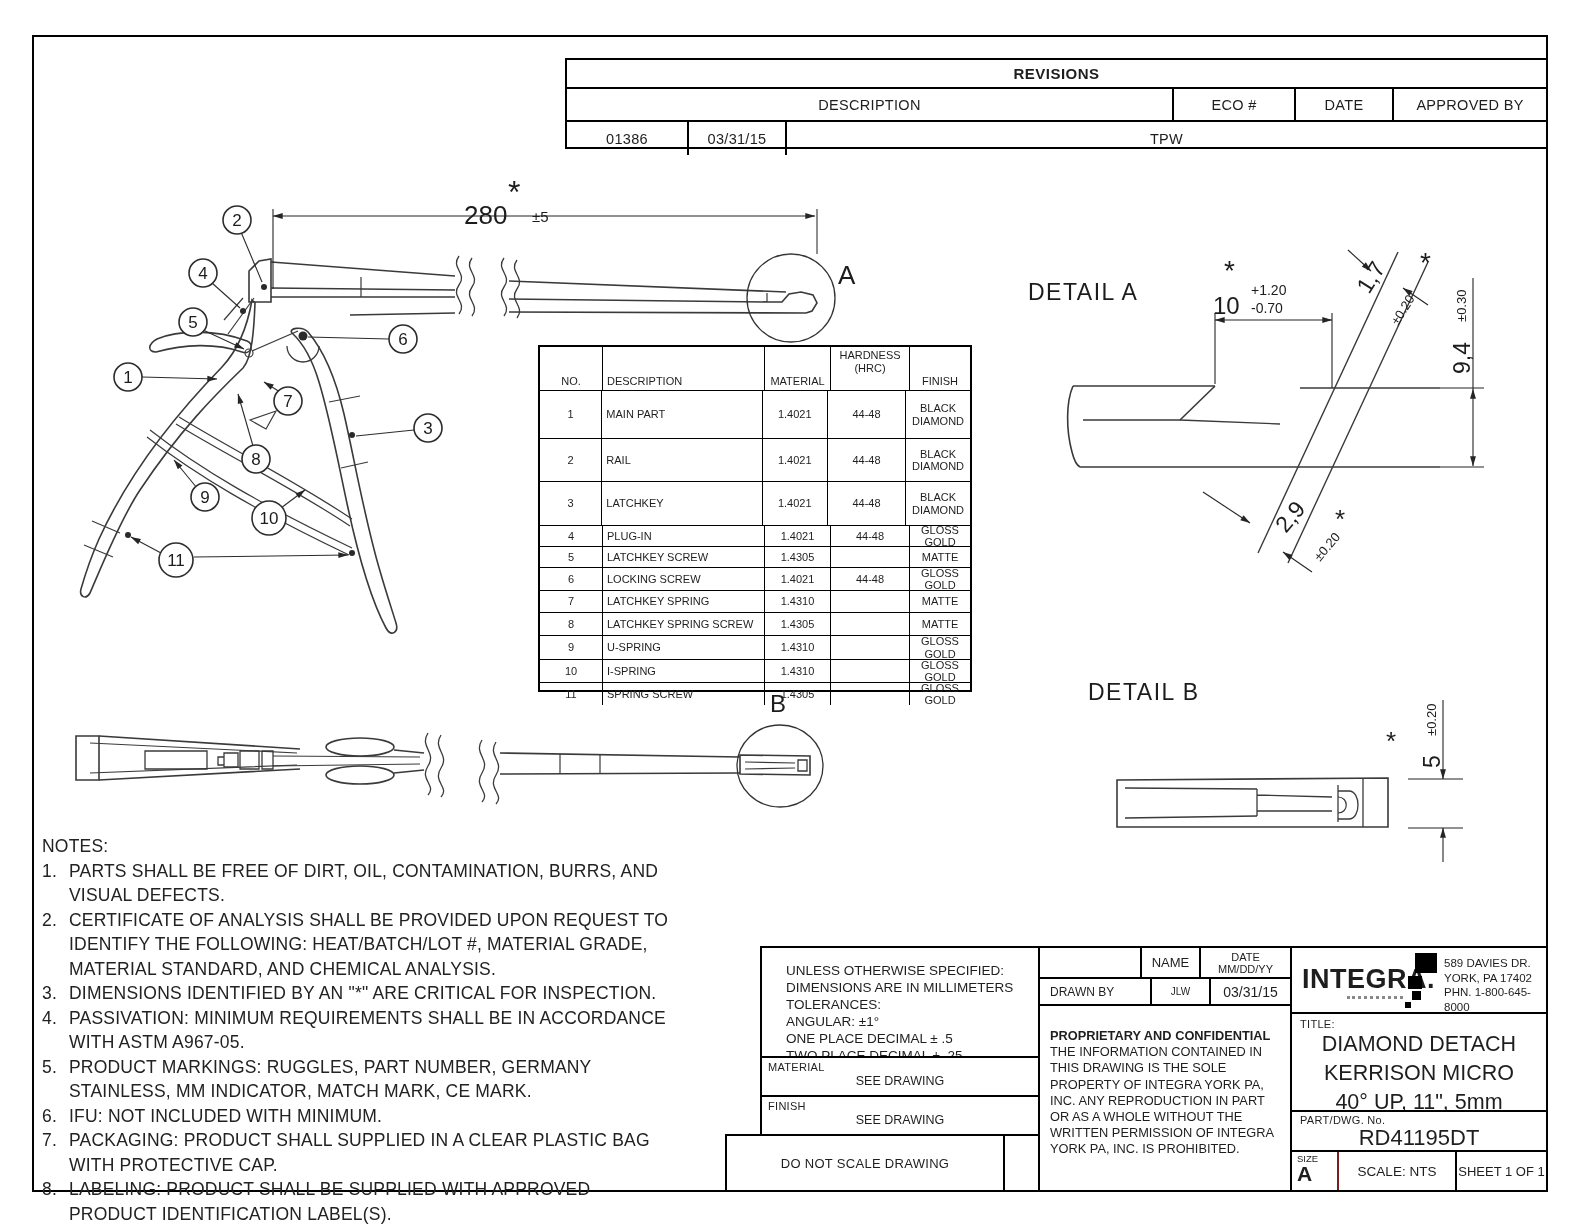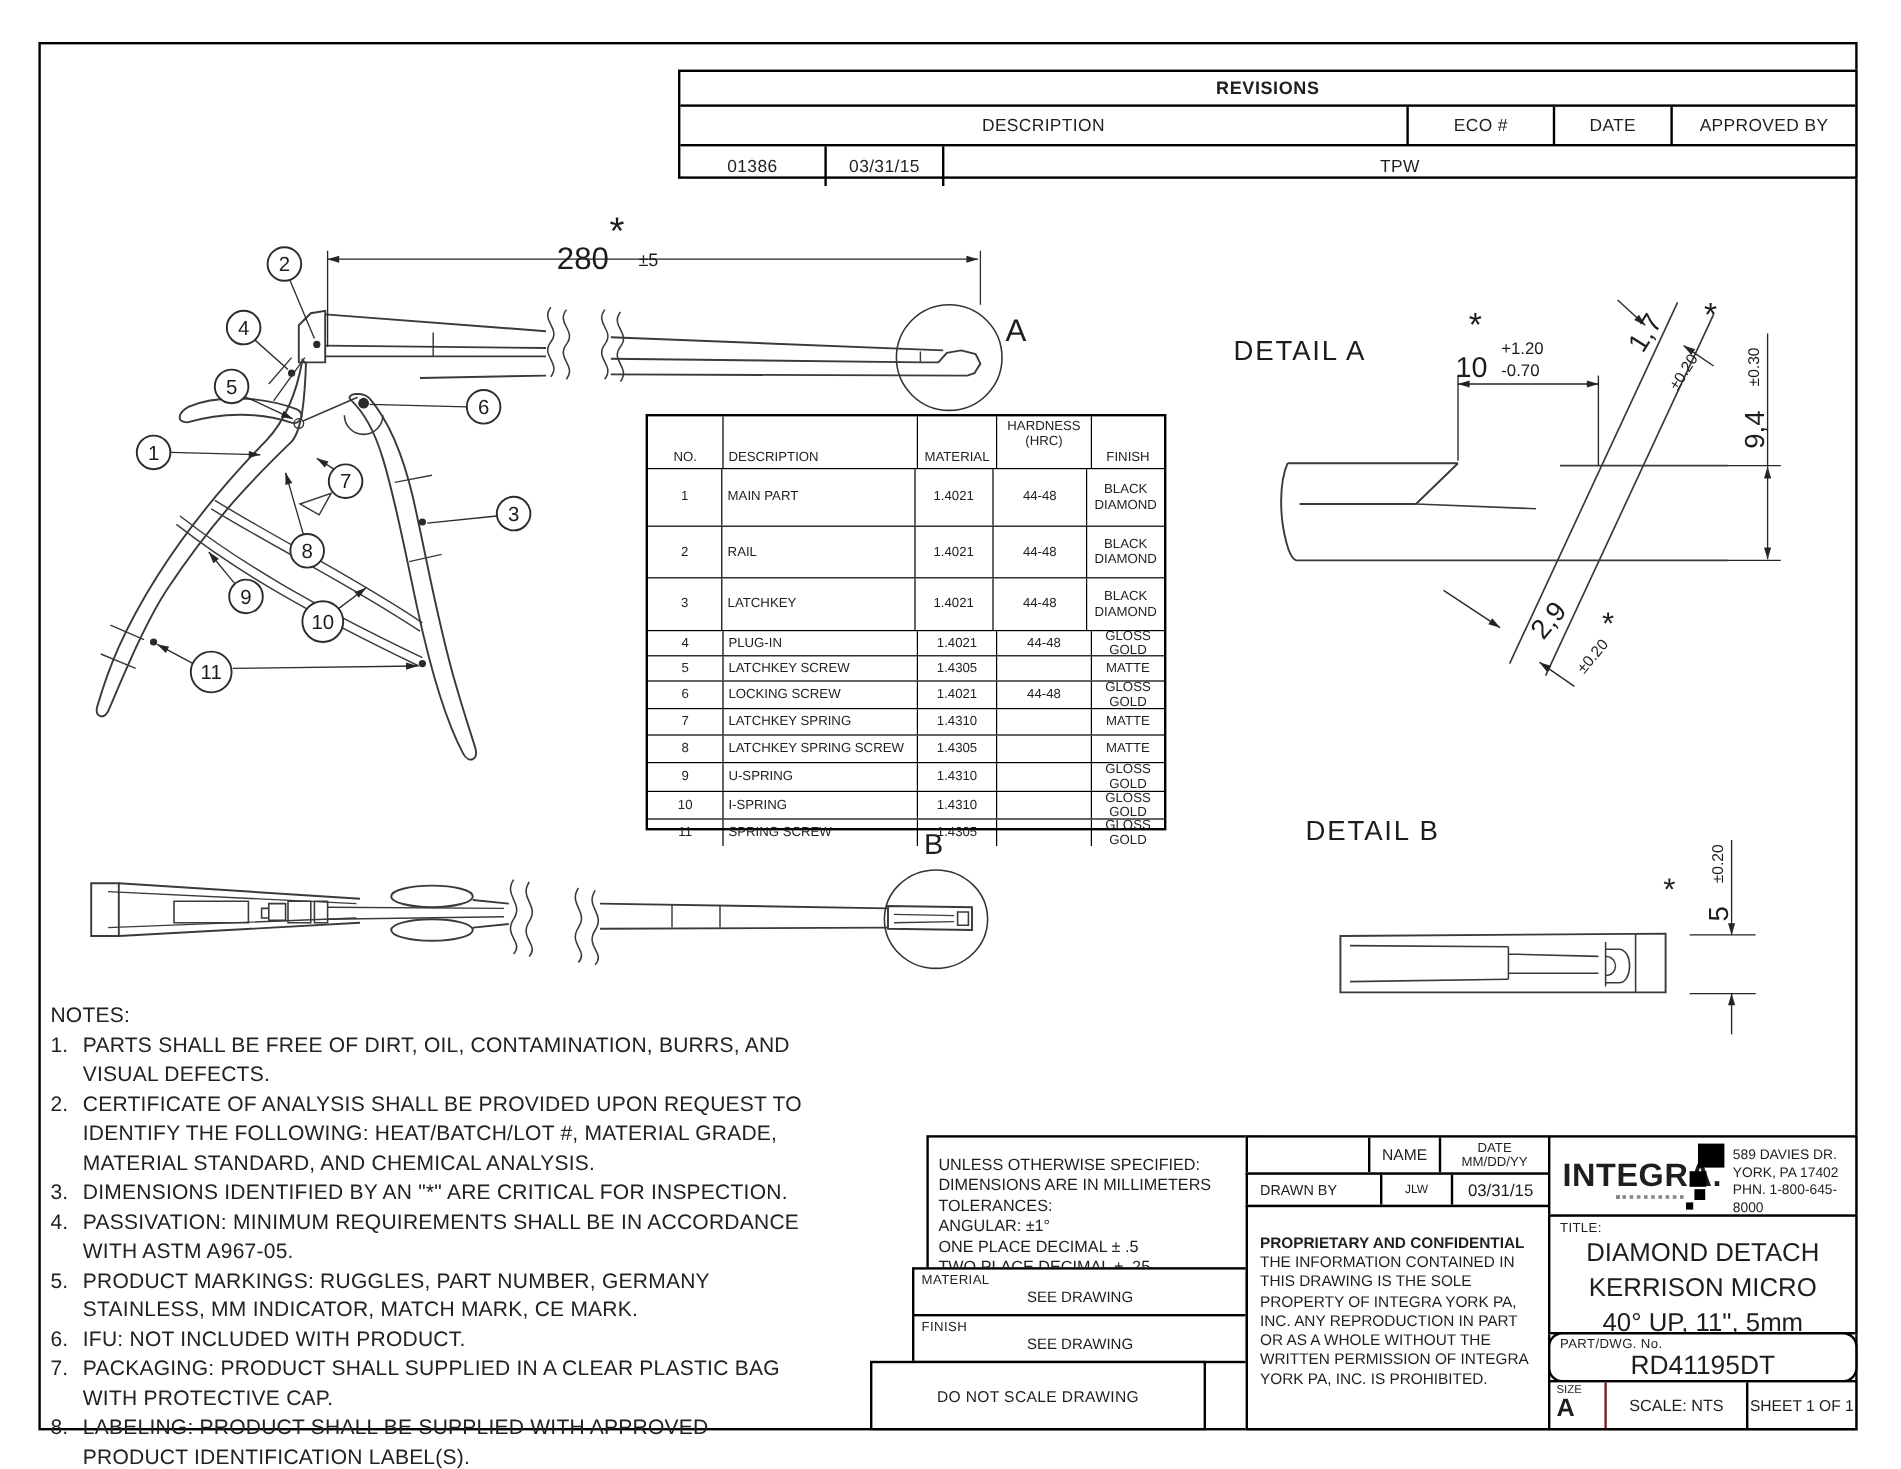--- a/index.html
+++ b/index.html
@@ -165,33 +165,33 @@
     <div class="note-item">
       <span class="note-num">4.</span>
       <span class="note-text">PASSIVATION: MINIMUM REQUIREMENTS SHALL BE IN ACCORDANCE WITH ASTM A967-05.</span>
     </div>
     <div class="note-item">
       <span class="note-num">5.</span>
       <span class="note-text">PRODUCT MARKINGS: RUGGLES, PART NUMBER, GERMANY STAINLESS, MM INDICATOR, MATCH MARK, CE MARK.</span>
     </div>
     <div class="note-item">
       <span class="note-num">6.</span>
-      <span class="note-text">IFU: NOT INCLUDED WITH PRODUCT.</span>
+      <span class="note-text">IFU: NOT INCLUDED WITH MINIMUM.</span>
     </div>
     <div class="note-item">
       <span class="note-num">7.</span>
       <span class="note-text">PACKAGING: PRODUCT SHALL SUPPLIED IN A CLEAR PLASTIC BAG WITH PROTECTIVE CAP.</span>
     </div>
     <div class="note-item">
       <span class="note-num">8.</span>
       <span class="note-text">LABELING: PRODUCT SHALL BE SUPPLIED WITH APPROVED PRODUCT IDENTIFICATION LABEL(S).</span>
     </div>
   </div>
 
-  <div class="abs tb" style="left:760px;top:946px;width:280px;height:112px;padding:14px 0 0 8px;font-size:13.5px;line-height:17px;margin-left:12px;">
+  <div class="abs tb" style="left:760px;top:946px;width:280px;height:112px;padding:14px 0 0 24px;font-size:13.5px;line-height:17px;">
     <div>UNLESS OTHERWISE SPECIFIED:</div>
     <div>DIMENSIONS ARE IN MILLIMETERS</div>
     <div>TOLERANCES:</div>
     <div>ANGULAR: ±1°</div>
     <div>ONE PLACE DECIMAL ± .5</div>
     <div>TWO PLACE DECIMAL ± .25</div>
   </div>
   <div class="abs tb" style="left:760px;top:1056px;width:280px;height:41px;padding:3px 6px;">
     <div class="tb-label">MATERIAL</div>
     <div style="text-align:center;font-size:12.5px;margin-top:1px;">SEE DRAWING</div>
@@ -234,21 +234,21 @@
     </div>
   </div>
   <div class="abs tb" style="left:1290px;top:1012px;width:258px;height:100px;padding:4px 8px;">
     <div class="tb-label">TITLE:</div>
     <div style="text-align:center;font-size:21.5px;line-height:29px;">
       <div>DIAMOND DETACH</div>
       <div>KERRISON MICRO</div>
       <div>40° UP, 11", 5mm</div>
     </div>
   </div>
-  <div class="abs tb" style="left:1290px;top:1110px;width:258px;height:42px;padding:2px 8px;border-radius:12px;">
+  <div class="abs tb" style="left:1290px;top:1110px;width:258px;height:42px;padding:2px 8px;">
     <div class="tb-label">PART/DWG. No.</div>
     <div style="text-align:center;font-size:22px;margin-top:-1px;">RD41195DT</div>
   </div>
   <div class="abs tb" style="left:1290px;top:1150px;width:258px;height:42px;display:flex;">
     <div style="width:40px;padding:1px 0 0 5px;">
       <div style="font-size:9.5px;">SIZE</div>
       <div style="font-size:21px;font-weight:bold;line-height:20px;">A</div>
     </div>
     <div class="cen" style="width:116px;border-left:2px solid #7f1d1d;font-size:13.5px;">SCALE: NTS</div>
     <div class="cen" style="flex:1;border-left:2px solid #000;font-size:13px;">SHEET 1 OF 1</div>

